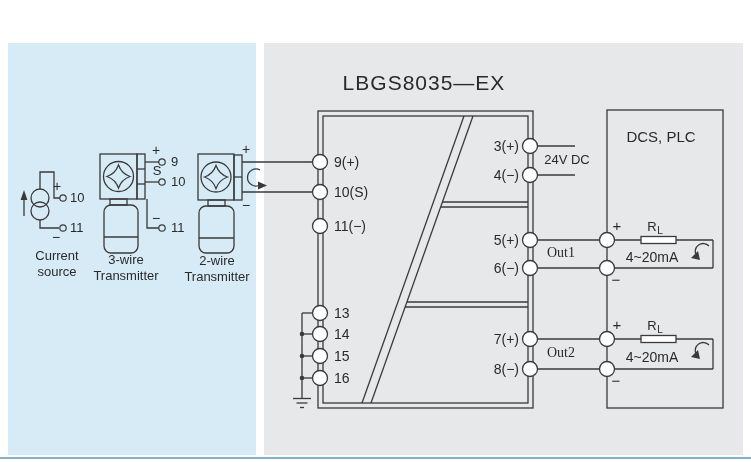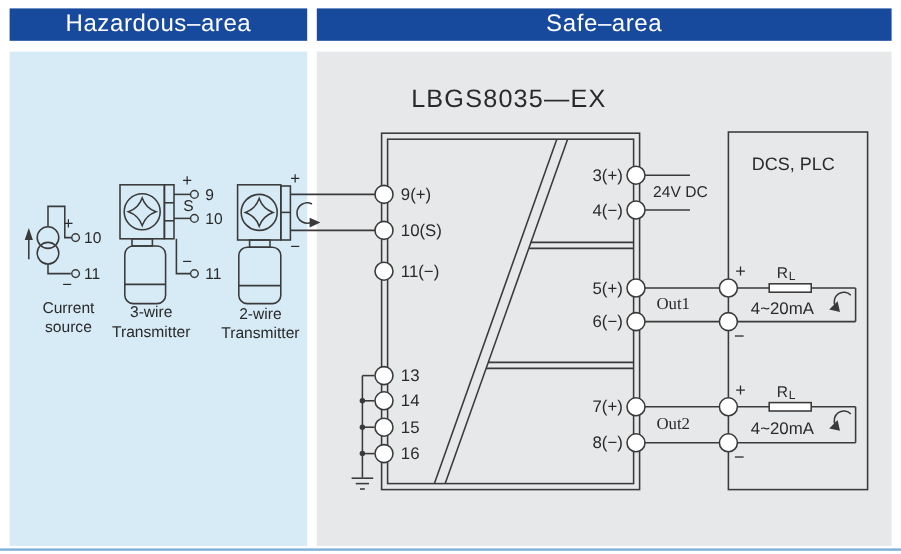--- a/index.html
+++ b/index.html
@@ -33,26 +33,20 @@
   .dot { fill:#3a3a3a; stroke:none; }
   .term { fill:#ffffff; stroke:#3a3a3a; stroke-width:1.3; }
   .term-haz { fill:#d7ebf7; stroke:#3a3a3a; stroke-width:1.2; }
   .res { fill:#ffffff; stroke:#3a3a3a; stroke-width:1.3; }
 </style>
 </head>
 <body>
 
 <div class="canvas">
 
-  <div class="hdr hdr-haz">
-    <span>Hazardous–area</span>
-  </div>
-  <div class="hdr hdr-safe">
-    <span>Safe–area</span>
-  </div>
 
   <div class="panel panel-haz"></div>
   <div class="panel panel-safe"></div>
 
   <svg class="diagram" width="751" height="462" viewBox="0 0 751 462">
 
     <g>
       <circle class="ln" cx="40" cy="198" r="9"></circle>
       <circle class="ln" cx="40" cy="211" r="9"></circle>
       <path class="ln" d="M40,189 V172 H54 V198 H60"></path>

